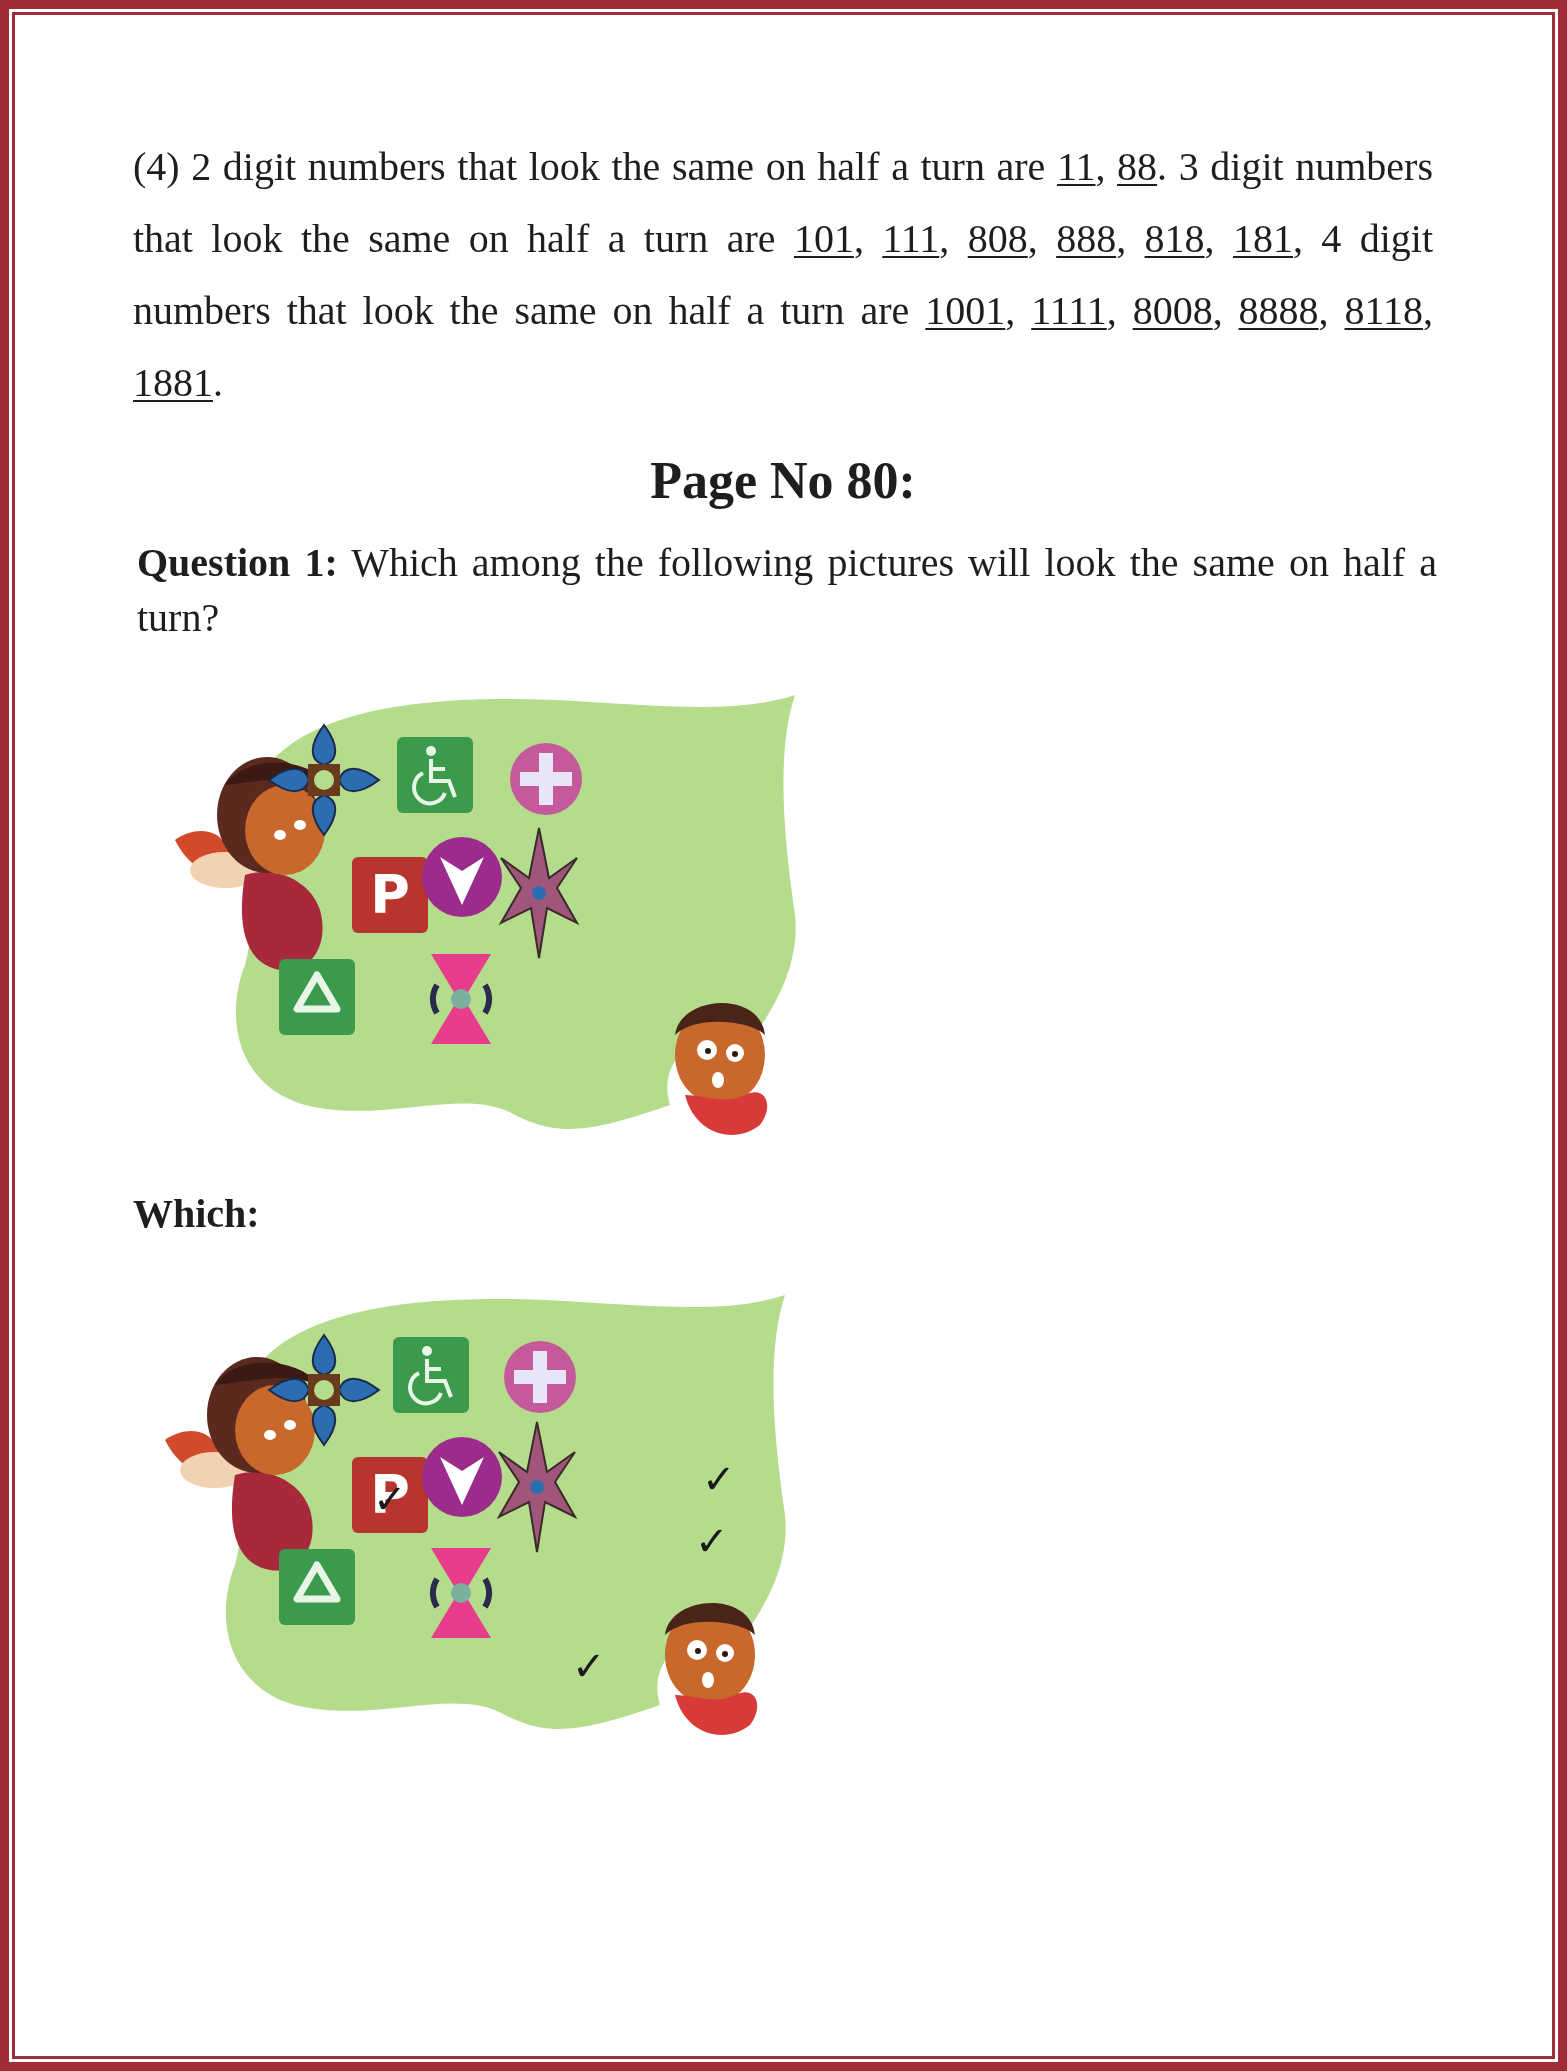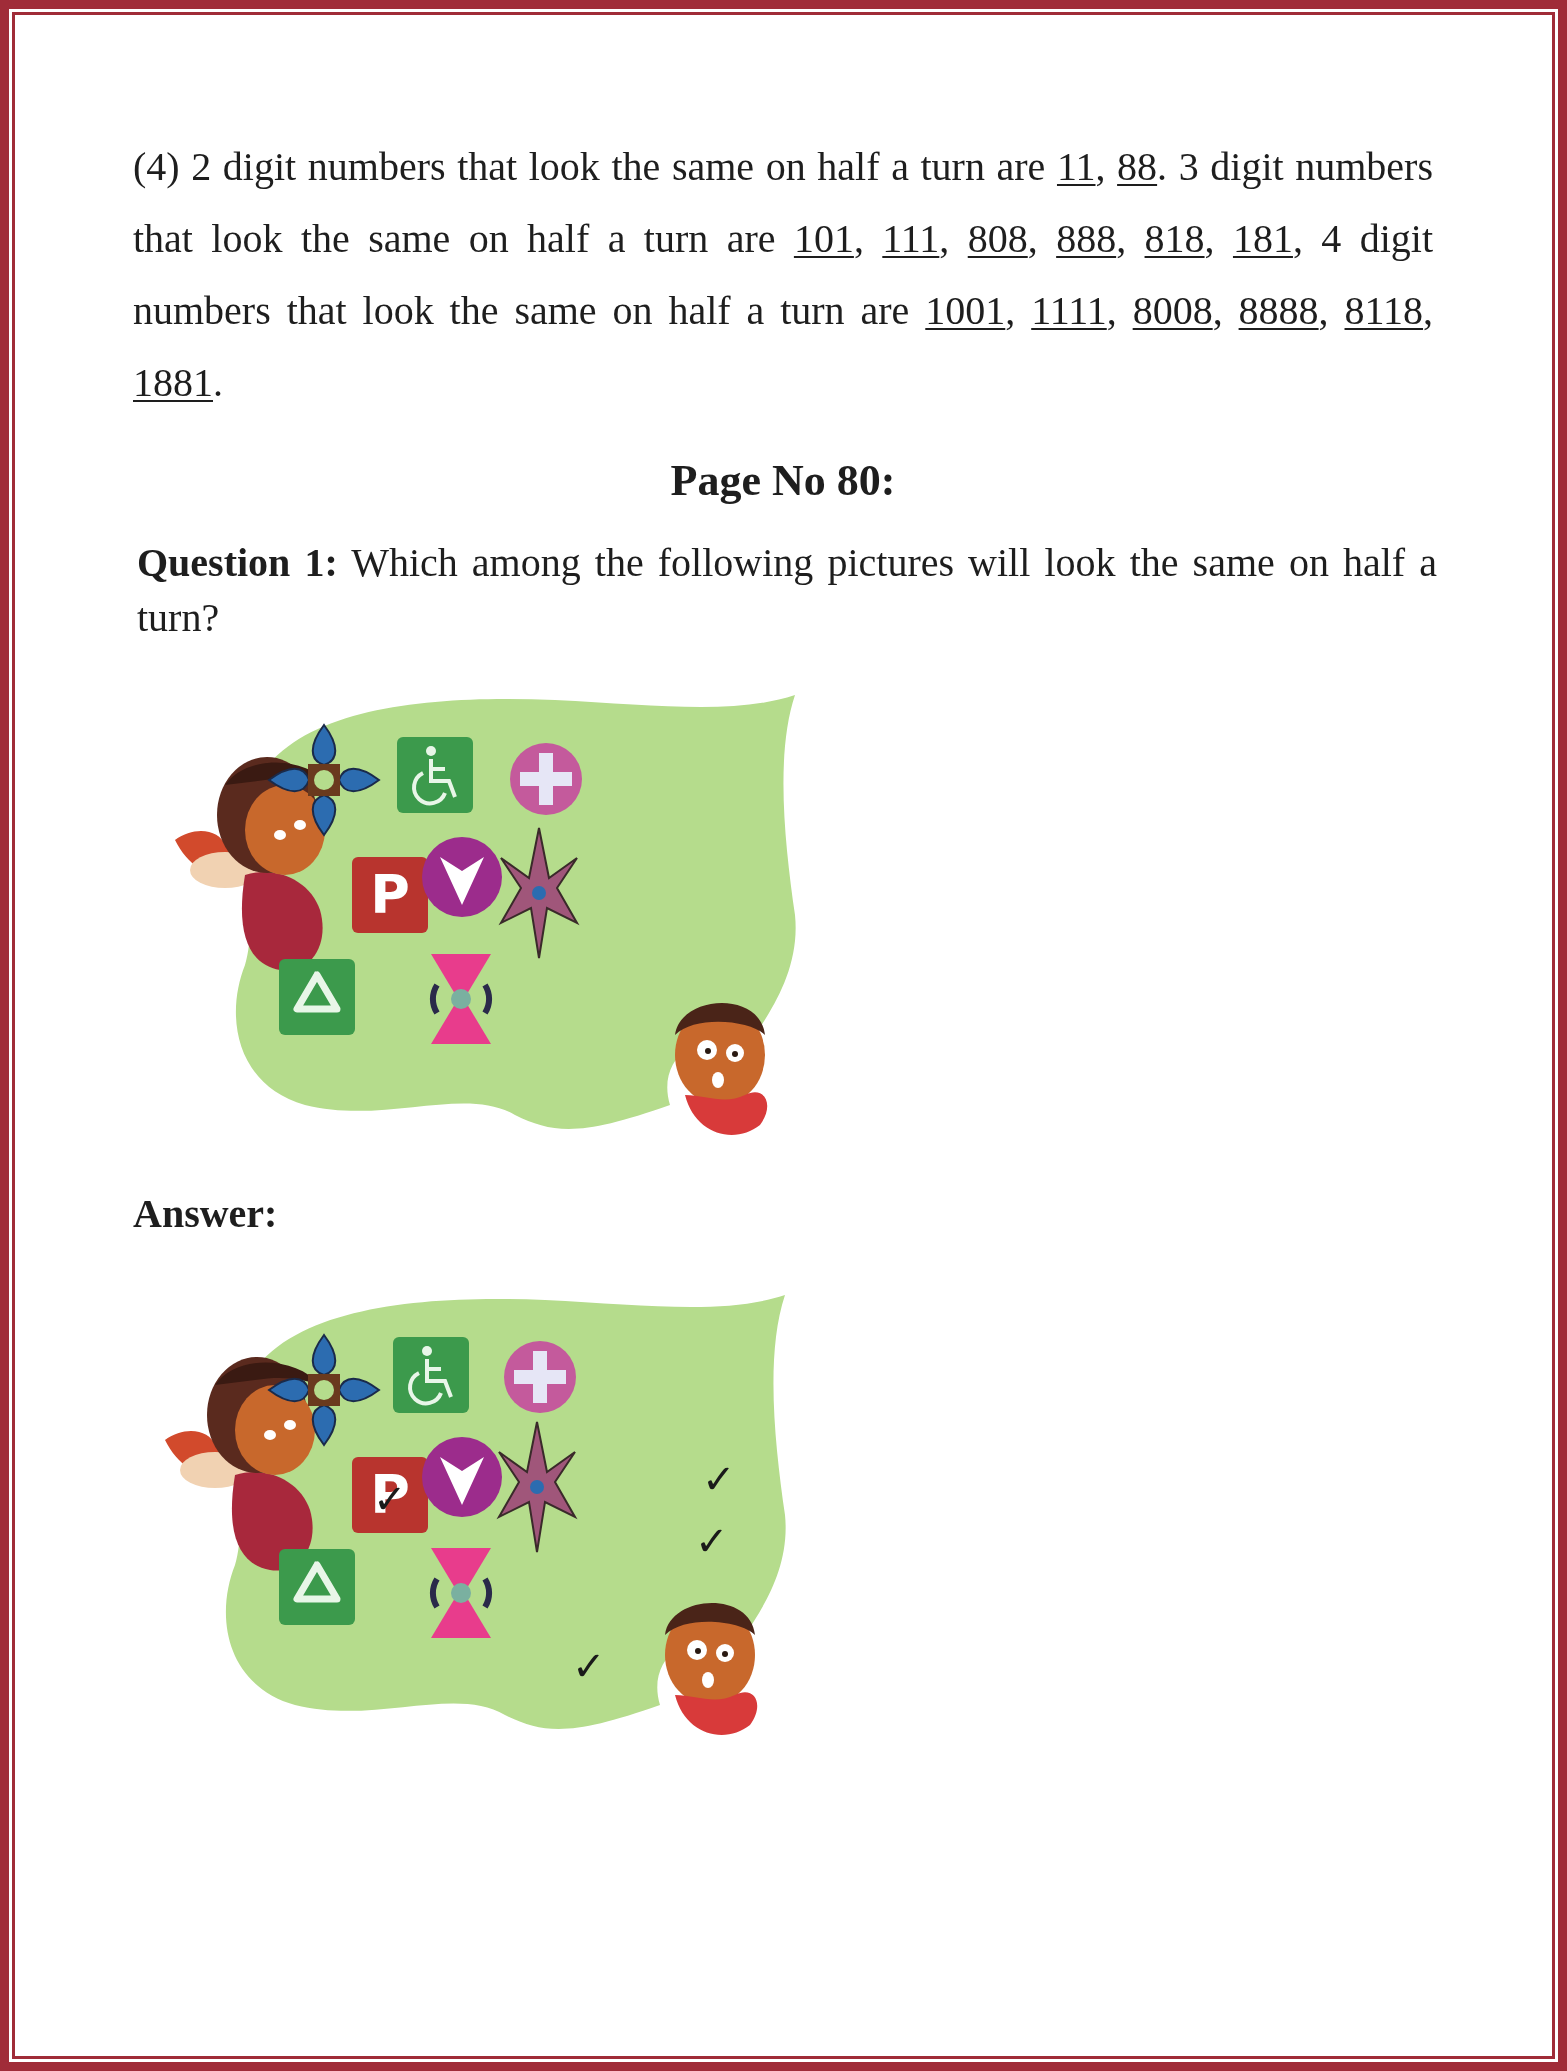--- a/index.html
+++ b/index.html
@@ -45,21 +45,21 @@
       text-decoration: underline;
       text-underline-offset: 4px;
       text-decoration-thickness: 2px;
     }
     .heading {
       position: absolute;
       left: 133px;
       top: 453px;
       width: 1300px;
       text-align: center;
-      font-size: 44px;
+      font-size: 52px;
       font-weight: bold;
       line-height: 55px;
       margin: 0;
     }
     .question {
       position: absolute;
       left: 133px;
       top: 531px;
       width: 1300px;
       font-size: 40px;
@@ -198,21 +198,21 @@
       </g>
     <g>
         <use href="#sym-recycle" transform="translate(182 332)"></use>
       </g>
     <g>
         <use href="#sym-hourglass" transform="translate(326 334)"></use>
       </g>
   </svg>
 </div>
 
-<p class="answer-label">Answer:</p>
+<p class="answer-label">Which:</p>
 
 <div class="illus illus-2">
   <svg viewBox="0 0 720 495" xmlns="http://www.w3.org/2000/svg">
     <use href="#blob"></use>
     <use href="#girl"></use>
     <use href="#boy"></use>
     <g>
         <use href="#sym-flower" transform="translate(199 125)"></use>
       </g>
     <g>

